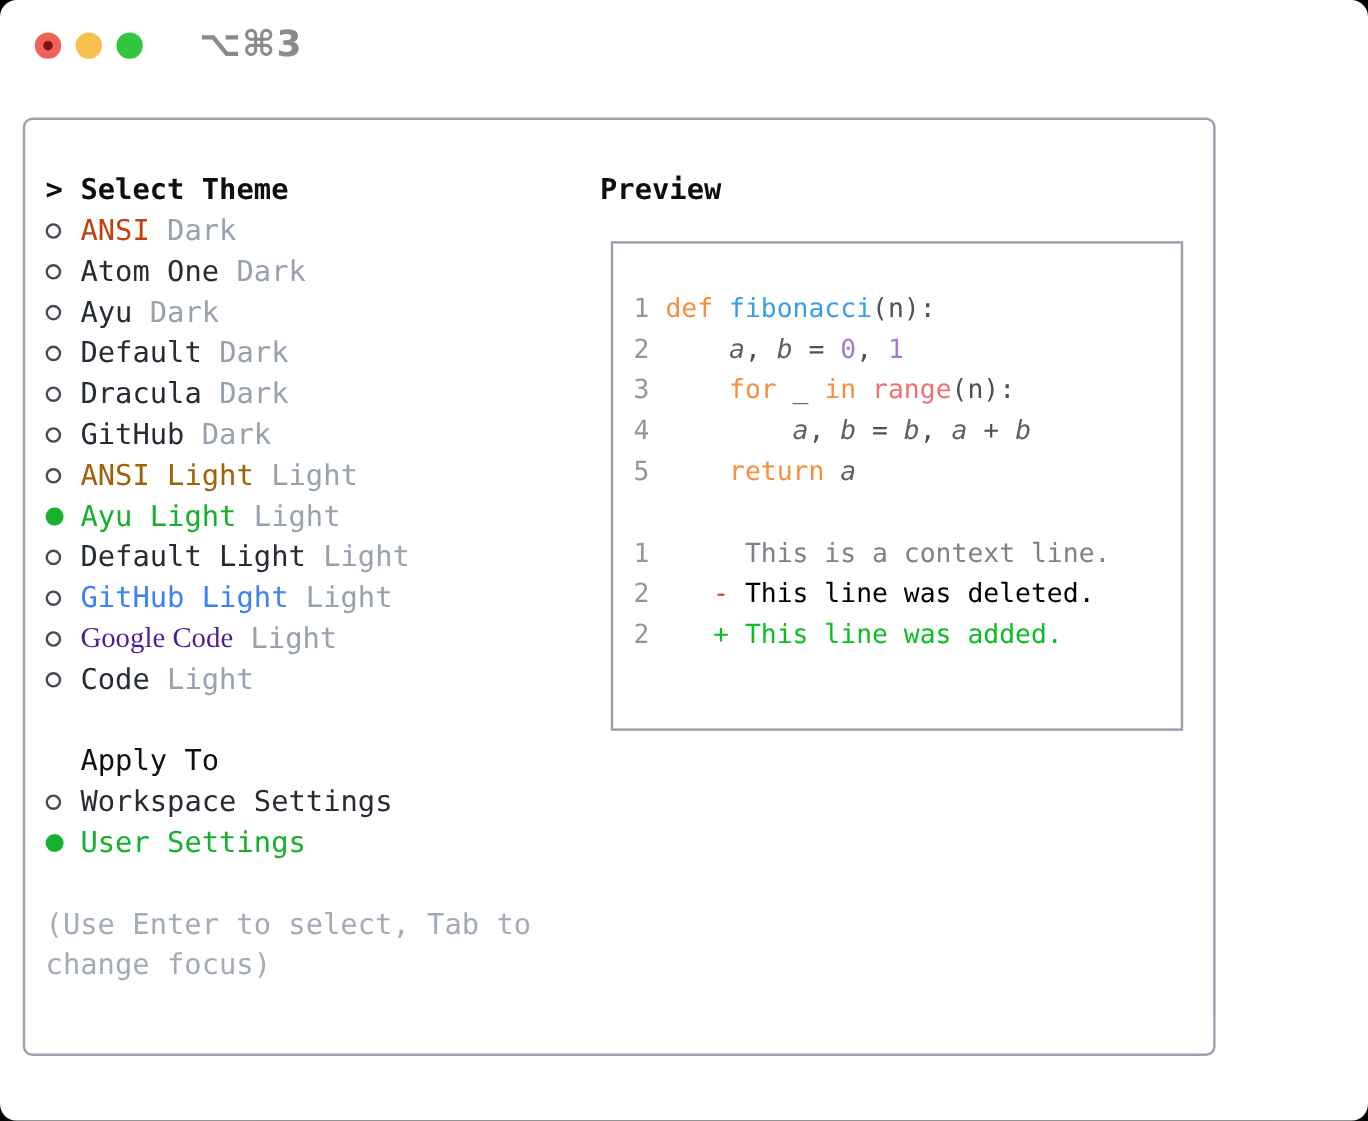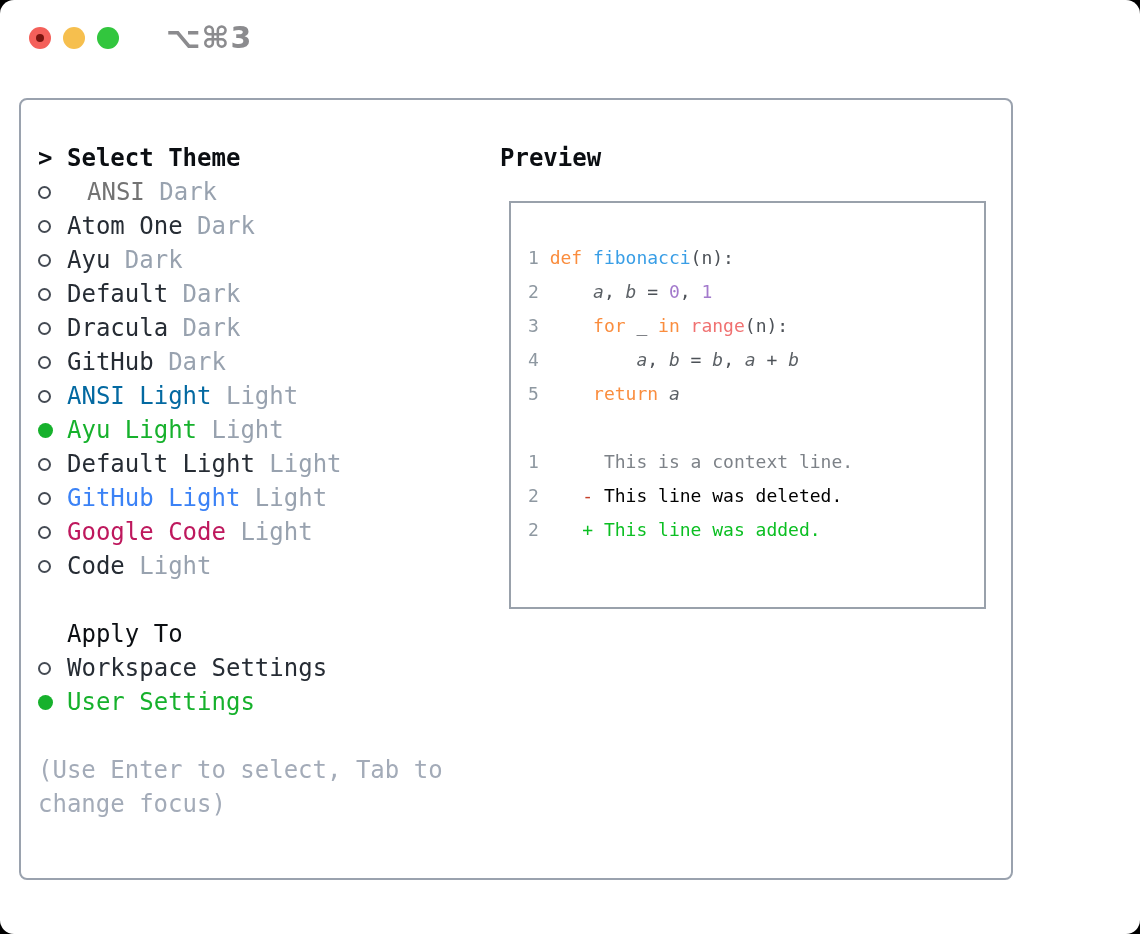--- a/index.html
+++ b/index.html
@@ -44,21 +44,21 @@
 
   
   .preview-header {
     position:absolute; left:479px; top:41px;
     font-size:24px; line-height:34px; font-weight:bold; color:#0b0e12;
   }
   .preview-box {
     position:absolute; left:488px; top:101px; width:477px; height:408px;
     border:2px solid #99a1ab; background:#fff;
     padding:38px 8px 0 17px;
-    font-size:18px; line-height:34px;
+    font-size:22px; line-height:34px;
   }
   .cline { height:34px; white-space:pre; }
 </style>
 </head>
 <body>
 
 <div class="screen">
 
   <div class="titlebar">
     <span class="light red"></span>
@@ -68,31 +68,31 @@
   </div>
 
   <div class="panel">
 
     <div class="left-col">
       <div class="row">
         <span class="marker bold-black">&gt;</span><span class="bold-black">Select Theme</span>
       </div>
 
       <div id="theme-list">
-          <div class="row"><span class="marker"><i class="ring"></i></span><span style="color: #737373; margin-left: 20px;">ANSI</span><span style="color: rgb(152, 162, 175);"> Dark</span></div>
+          <div class="row"><span class="marker"><i class="ring"></i></span><span style="color: #c2410c;">ANSI</span><span style="color: rgb(152, 162, 175);"> Dark</span></div>
           <div class="row"><span class="marker"><i class="ring"></i></span><span style="color: rgb(38, 44, 52);">Atom One</span><span style="color: rgb(152, 162, 175);"> Dark</span></div>
           <div class="row"><span class="marker"><i class="ring"></i></span><span style="color: rgb(38, 44, 52);">Ayu</span><span style="color: rgb(152, 162, 175);"> Dark</span></div>
           <div class="row"><span class="marker"><i class="ring"></i></span><span style="color: rgb(38, 44, 52);">Default</span><span style="color: rgb(152, 162, 175);"> Dark</span></div>
           <div class="row"><span class="marker"><i class="ring"></i></span><span style="color: rgb(38, 44, 52);">Dracula</span><span style="color: rgb(152, 162, 175);"> Dark</span></div>
           <div class="row"><span class="marker"><i class="ring"></i></span><span style="color: rgb(38, 44, 52);">GitHub</span><span style="color: rgb(152, 162, 175);"> Dark</span></div>
-          <div class="row"><span class="marker"><i class="ring"></i></span><span style="color: #0369a1;">ANSI Light</span><span style="color: rgb(152, 162, 175);"> Light</span></div>
+          <div class="row"><span class="marker"><i class="ring"></i></span><span style="color: #a16207;">ANSI Light</span><span style="color: rgb(152, 162, 175);"> Light</span></div>
           <div class="row"><span class="marker"><i class="dot" style="background: rgb(22, 177, 44);"></i></span><span style="color: rgb(22, 177, 44);">Ayu Light</span><span style="color: rgb(152, 162, 175);"> Light</span></div>
           <div class="row"><span class="marker"><i class="ring"></i></span><span style="color: rgb(38, 44, 52);">Default Light</span><span style="color: rgb(152, 162, 175);"> Light</span></div>
           <div class="row"><span class="marker"><i class="ring"></i></span><span style="color: #3b82f6;">GitHub Light</span><span style="color: rgb(152, 162, 175);"> Light</span></div>
-          <div class="row"><span class="marker"><i class="ring"></i></span><span style="color: #be185d;">Google Code</span><span style="color: rgb(152, 162, 175);"> Light</span></div>
+          <div class="row"><span class="marker"><i class="ring"></i></span><span style="color: #4c1d95; font-family: Liberation Serif, serif;">Google Code</span><span style="color: rgb(152, 162, 175);"> Light</span></div>
           <div class="row"><span class="marker"><i class="ring"></i></span><span style="color: rgb(38, 44, 52);">Code</span><span style="color: rgb(152, 162, 175);"> Light</span></div>
         </div>
 
       <div class="blank-row"></div>
 
       <div class="row">
         <span class="marker"></span><span class="plain-black">Apply To</span>
       </div>
 
       <div id="apply-list">

